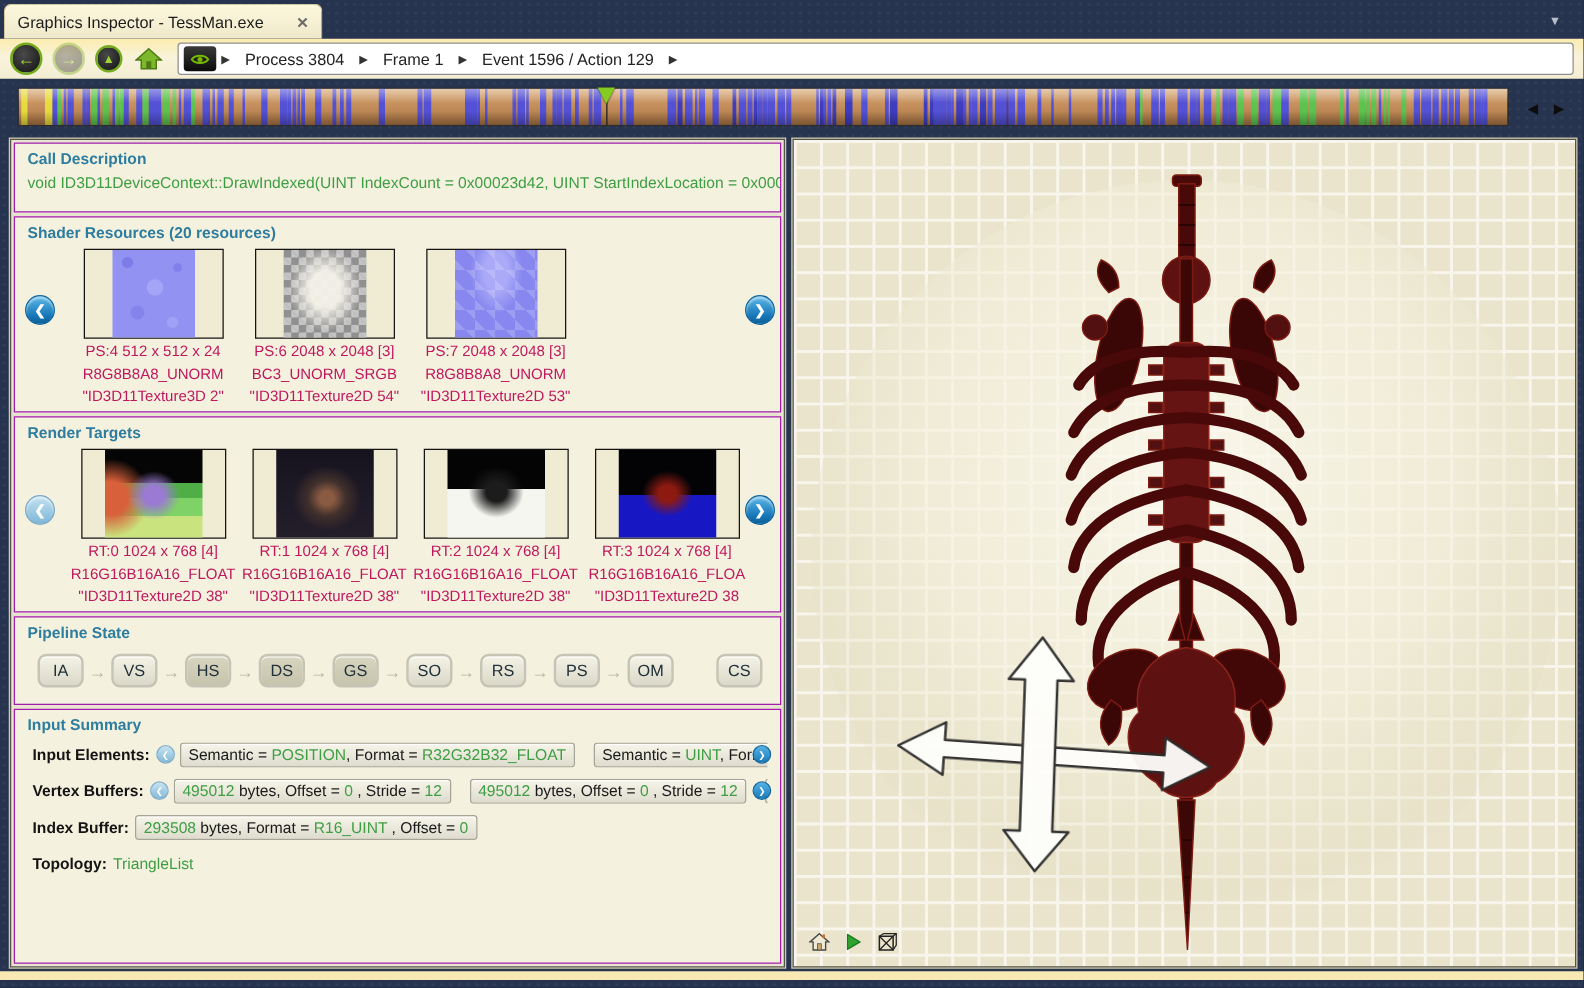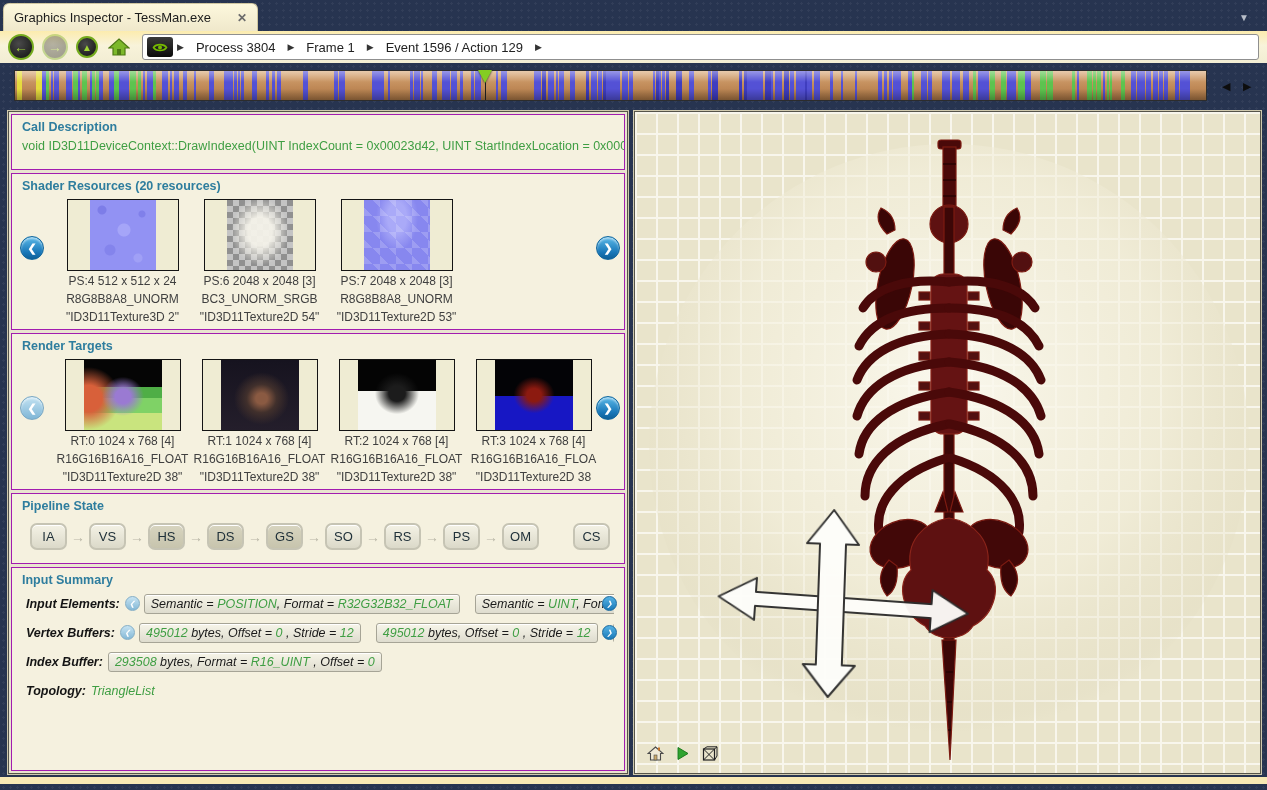--- a/index.html
+++ b/index.html
@@ -61,41 +61,41 @@
 
   .calltext { font-size:12.5px; color:#3f9e43; padding:3px 10px; white-space:nowrap; overflow:hidden; }
 
   .thumb-row { display:flex; padding:4px 0 0 42px; }
   .thumb-cell { width:137px; display:flex; flex-direction:column; align-items:center; flex:none; }
   .thumb { width:112px; height:72px; border:1px solid #141414; background:#efecd3;
            display:flex; justify-content:center; }
   .thumb.wide { width:116px; }
   .texcore { width:66px; height:100%; }
   .texcore.wide { width:78px; }
-  .tlab { font-size:12px; line-height:15px; color:#404040; text-align:center; white-space:nowrap; margin-top:3px; }
+  .tlab { font-size:12px; line-height:15px; color:#be185d; text-align:center; white-space:nowrap; margin-top:3px; }
   .strip-arrow { position:absolute; width:24px; height:24px; border-radius:50%;
                  background:linear-gradient(180deg,#5cb9e8,#1877b8 70%,#0d5f98);
                  border:1px solid #11679e; color:#fff; font-size:11px; font-weight:bold;
                  display:flex; align-items:center; justify-content:center;
                  box-shadow:inset 0 2px 2px rgba(255,255,255,.5); }
   .strip-arrow.pale { background:linear-gradient(180deg,#c2e2f2,#7fb6d6); border-color:#7aa8c4; }
   .strip-arrow.l { left:8px; top:62px; } .strip-arrow.r { right:4px; top:62px; }
 
   
   .pipe-row { display:flex; align-items:center; padding:8px 0 0 18px; }
   .stage { width:37px; height:27px; flex:none; border:2px solid #c6c4b4; border-radius:7px;
            background:linear-gradient(180deg,#f4f2e5,#dbd9c9); color:#20313a; font-size:13px;
            display:flex; align-items:center; justify-content:center;
            box-shadow:inset 0 1px 0 #fff; }
   .stage.dim { background:linear-gradient(180deg,#d8d5c0,#c7c4ad); }
   .flow-arrow { color:#b9b7a7; font-size:14px; font-weight:bold; padding:0 4px; }
   .cs-gap { width:34px; }
 
   
-  .is-row { display:flex; align-items:center; height:29px; padding-left:14px; position:relative;font-style:italic; }
+  .is-row { display:flex; align-items:center; height:29px; padding-left:14px; position:relative; }
   .is-lbl { font-weight:bold; font-size:12.5px; color:#141414; margin-right:5px; white-space:nowrap; }
   .mini-arrow { width:15px; height:15px; border-radius:50%; flex:none;
                 background:linear-gradient(180deg,#56b2e4,#1a7ab8); border:1px solid #19699f;
                 color:#fff; font-size:7px; display:flex; align-items:center; justify-content:center;
                 margin:0 4px 0 0; }
   .mini-arrow.pale { background:linear-gradient(180deg,#c6e3f2,#84b8d6); border-color:#84aec6; }
   .mini-arrow.abs-r { position:absolute; right:3px; top:7px; z-index:2; }
   .chips { display:flex; gap:15px; overflow:hidden; flex:1; margin-right:10px; }
   .chip { flex:none; font-size:12.5px; color:#1a1a1a; white-space:nowrap;
           background:linear-gradient(180deg,#f7f5e9,#dedcce);

